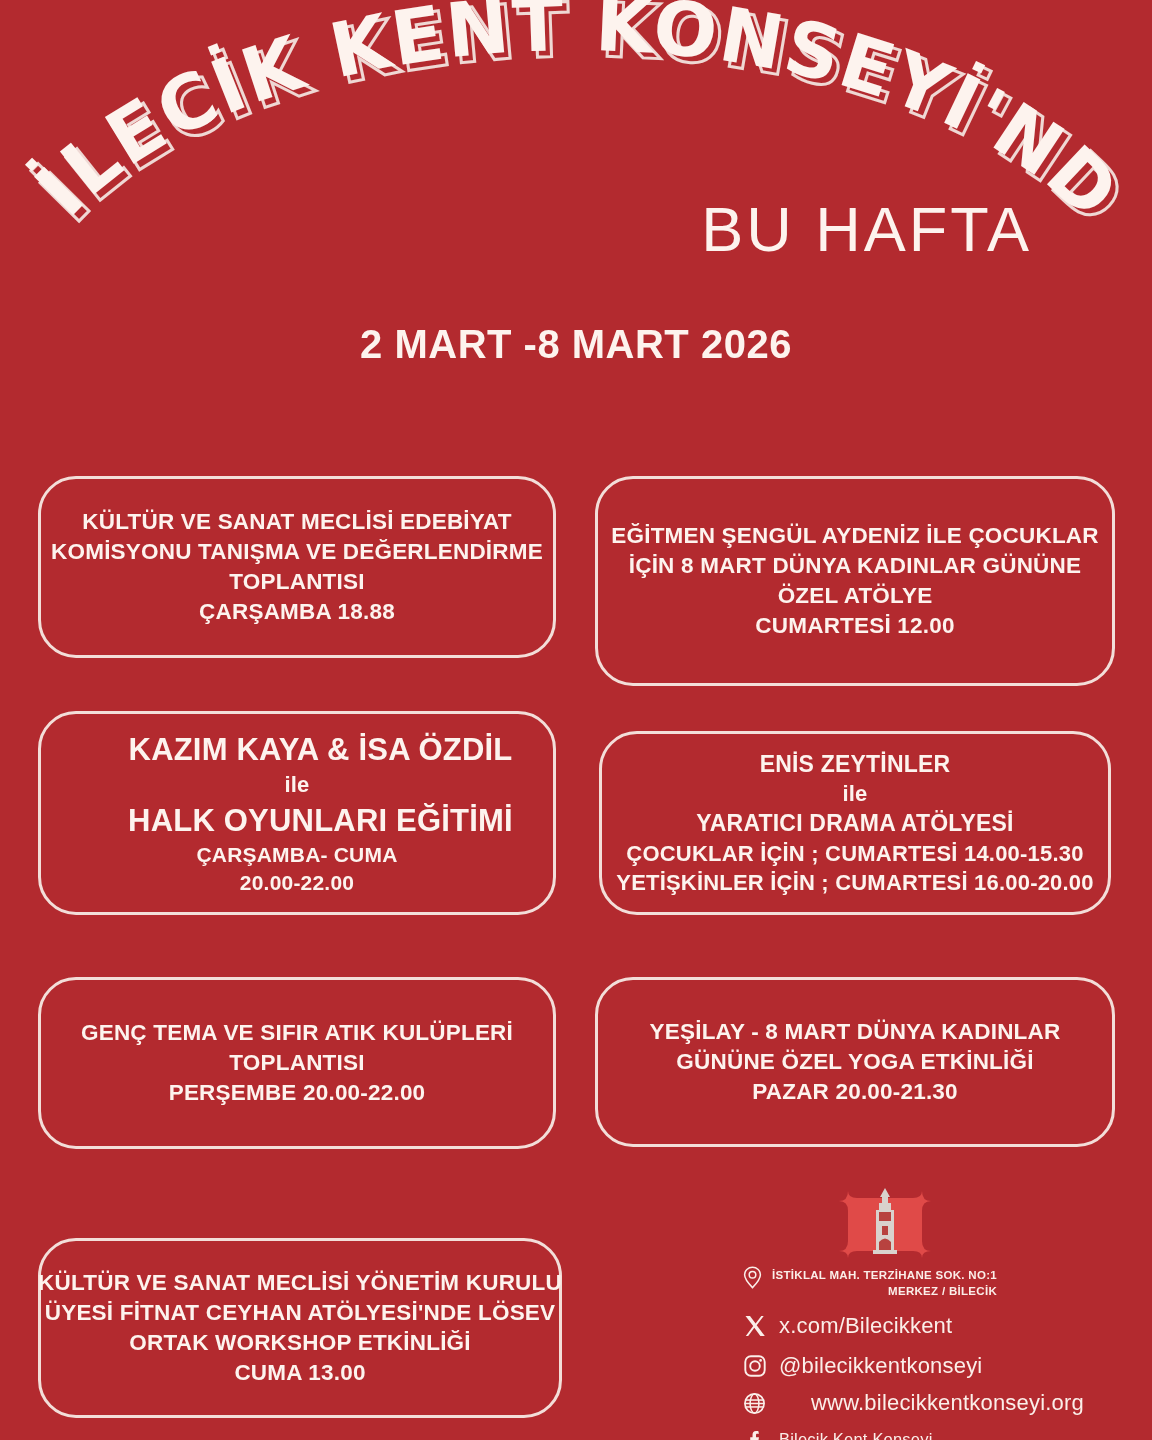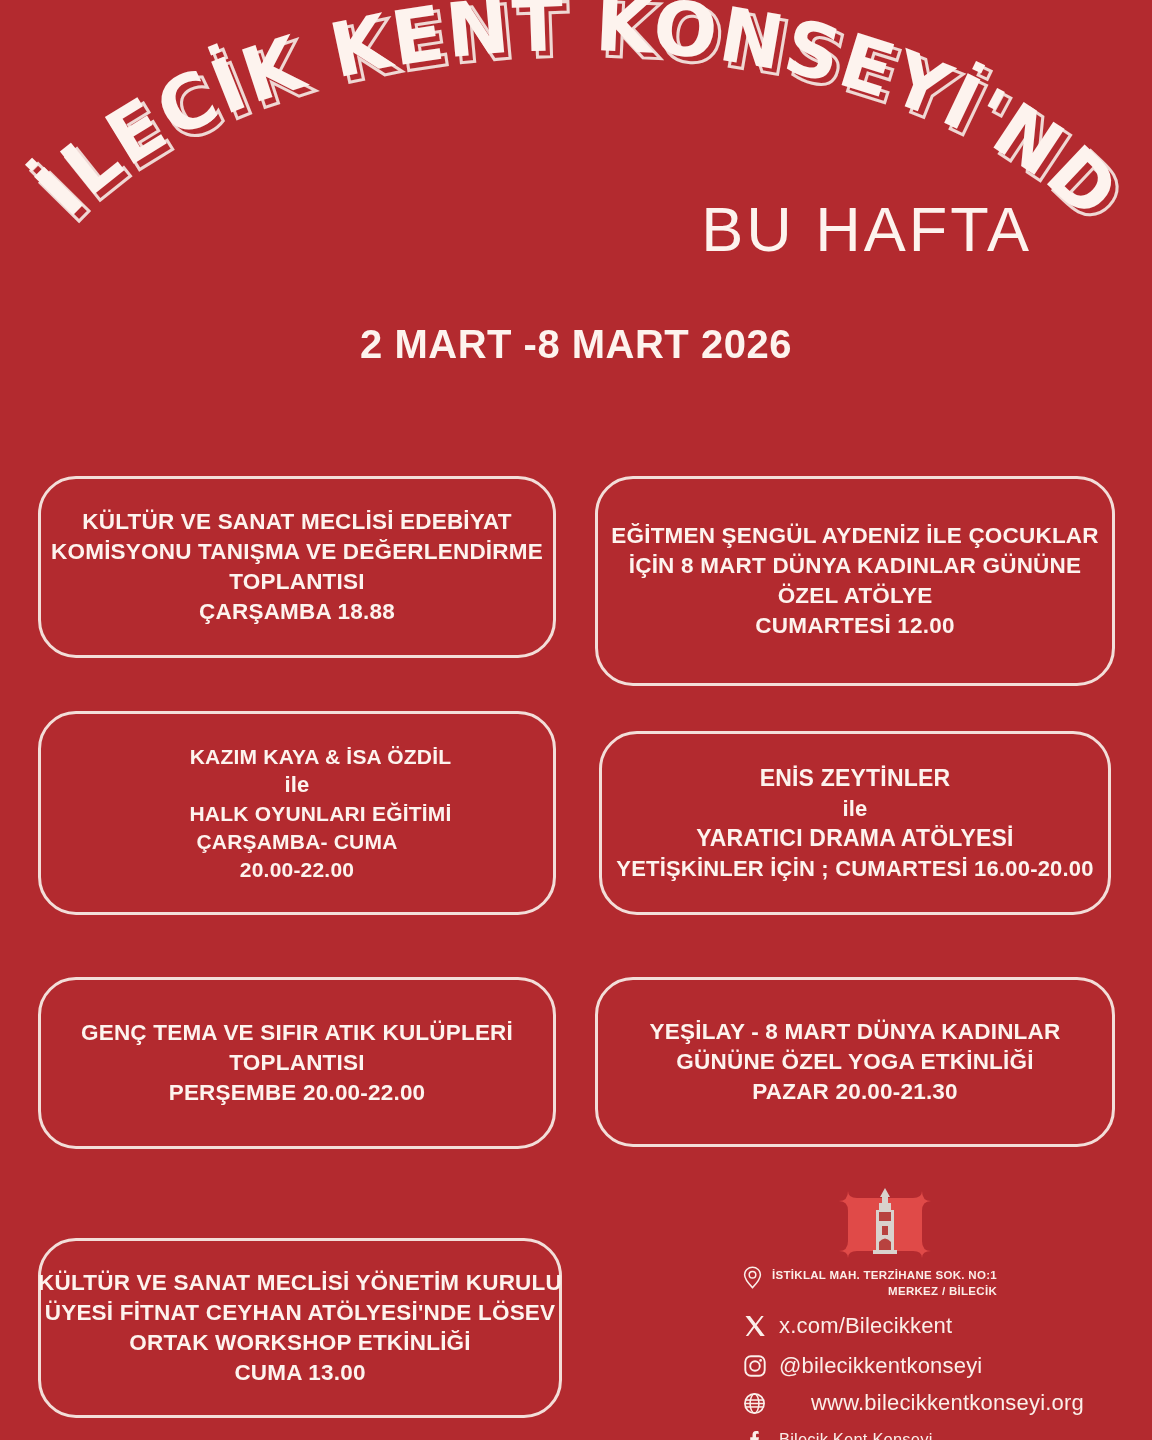--- a/index.html
+++ b/index.html
@@ -103,21 +103,21 @@
   .card .line.soft {
     font-weight: 700;
     font-size: 21px;
   }
   .card .line.lower {
     font-weight: 700;
     font-size: 22px;
     text-transform: none;
   }
   .card .line.wide {
-    font-size: 21px;
+    font-size: 31px;
     margin-left: 47px;
   }
 
   
   #card-l1 { left: 38px;  top: 476px;  width: 518px; height: 182px; }
   #card-l2 { left: 38px;  top: 711px;  width: 518px; height: 204px; }
   #card-l3 { left: 38px;  top: 977px;  width: 518px; height: 172px; }
   #card-l4 { left: 38px;  top: 1238px; width: 524px; height: 180px; }
 
   #card-r1 { left: 595px; top: 476px;  width: 520px; height: 210px; }
@@ -246,20 +246,21 @@
     <div class="line">EĞİTMEN ŞENGÜL AYDENİZ İLE ÇOCUKLAR</div>
     <div class="line">İÇİN 8 MART DÜNYA KADINLAR GÜNÜNE</div>
     <div class="line">ÖZEL ATÖLYE</div>
     <div class="line">CUMARTESİ 12.00</div>
   </div>
 
   <div class="card" id="card-r2">
     <div class="line big">ENİS ZEYTİNLER</div>
     <div class="line lower">ile</div>
     <div class="line big">YARATICI DRAMA  ATÖLYESİ</div>
+    <div class="line">ÇOCUKLAR İÇİN ;  CUMARTESİ 14.00-15.30</div>
     <div class="line">YETİŞKİNLER İÇİN ; CUMARTESİ 16.00-20.00</div>
   </div>
 
   <div class="card" id="card-r3">
     <div class="line">YEŞİLAY - 8 MART DÜNYA KADINLAR</div>
     <div class="line">GÜNÜNE ÖZEL YOGA ETKİNLİĞİ</div>
     <div class="line">PAZAR 20.00-21.30</div>
   </div>
 </div>
 

